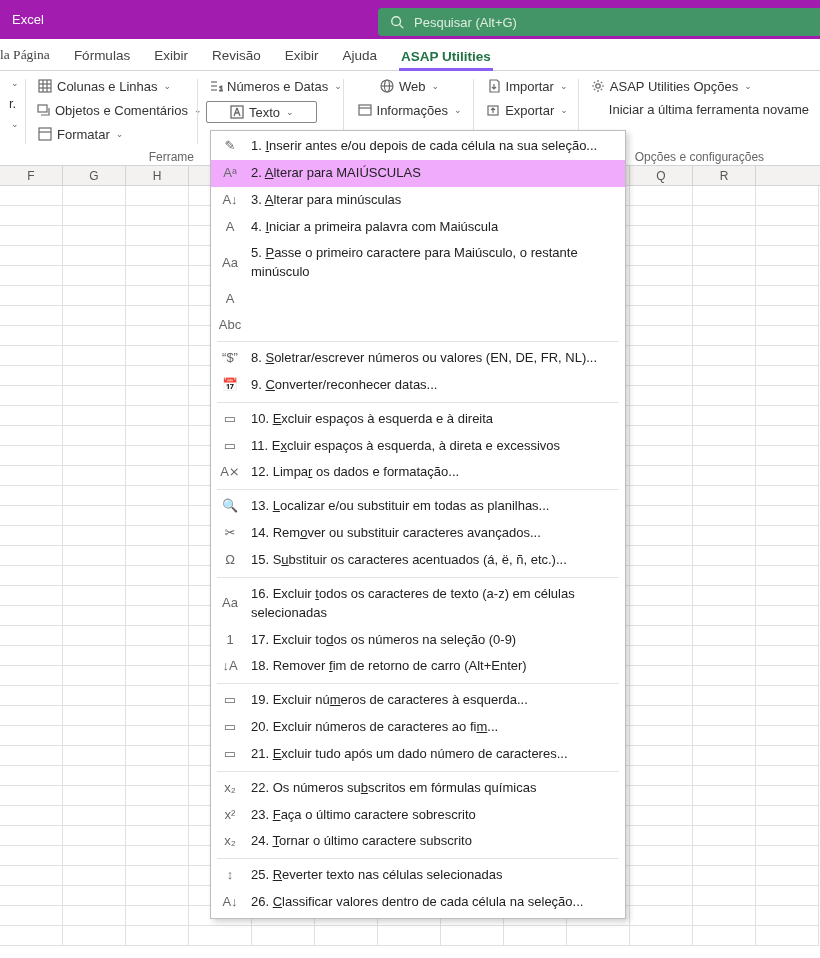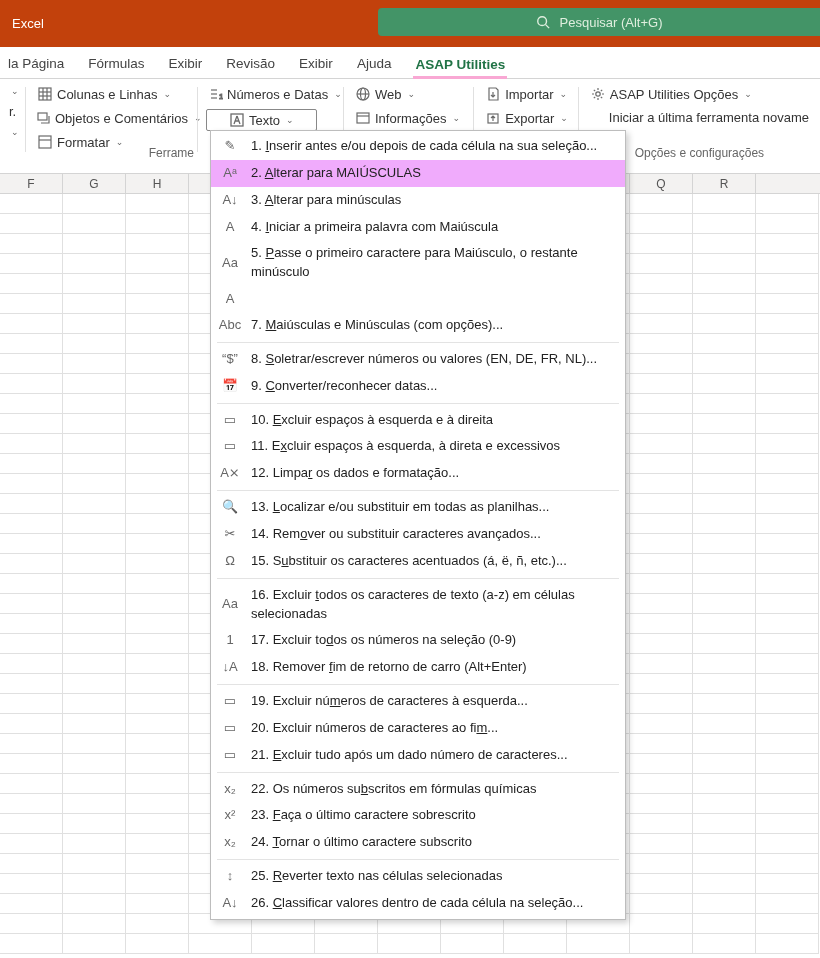--- a/index.html
+++ b/index.html
@@ -7,22 +7,22 @@
     margin: 0;
     font-family: "Segoe UI", Arial, sans-serif;
     font-size: 13px;
     color: #333;
     background: #fff;
     width: 820px;
     overflow: hidden;
   }
   
   .topbar {
-    background: #c2410c;
-    height: 47px;
+    background: #a21caf;
+    height: 39px;
     display: flex;
     align-items: center;
     color: #fff;
     position: relative;
   }
   .topbar .title {
     margin-left: 12px;
     font-size: 13px;
   }
   .search-wrap {
@@ -31,45 +31,44 @@
     right: 0;
     top: 8px;
     height: 28px;
     background: #439467;
     border-radius: 4px 0 0 4px;
     display: flex;
     align-items: center;
     padding: 0 12px;
     color: #d6ead6;
     gap: 10px;
-    justify-content: center;
   }
   .search-wrap svg { flex: 0 0 auto; }
   .search-wrap span { font-size: 13px; color: #dfeede; }
   
   .tabs {
     height: 32px;
     background: #fff;
     display: flex;
     align-items: flex-end;
     gap: 20px;
     padding-left: 0;
     border-bottom: 1px solid #d4d4d4;
   }
   .tabs .tab {
     padding: 6px 2px 7px;
     font-size: 13.5px;
     color: #444;
     cursor: default;
   }
-  .tabs .tab.cut { padding-left: 8px; }
+  .tabs .tab.cut { padding-left: 0; font-family: Liberation Serif, serif; }
   .tabs .tab.active {
     color: #217346;
     font-weight: 600;
-    border-bottom: 3px solid #f9a8d4;
+    border-bottom: 3px solid #8b5cf6;
     margin-bottom: -1px;
     padding-bottom: 4px;
   }
   
   .ribbon {
     background: #fff;
     border-bottom: 1px solid #d4d4d4;
     position: relative;
     height: 95px;
   }
@@ -89,21 +88,21 @@
     content: "";
     position: absolute;
     right: 0;
     top: 8px;
     bottom: 22px;
     width: 1px;
     background: #e0e0e0;
   }
   .groupname {
     position: absolute;
-    bottom: 14px;
+    bottom: 2px;
     left: 0; right: 0;
     text-align: center;
     color: #666;
     font-size: 12px;
   }
   .rbtn {
     display: flex;
     align-items: center;
     gap: 4px;
     padding: 1px 3px;
@@ -296,21 +295,21 @@
               <svg width="14" height="14" viewBox="0 0 14 14" fill="none" stroke="#6b6b6b" stroke-width="1.3">
                 <rect x="1" y="1" width="12" height="12"></rect>
                 <path d="M7 3 L4 11 M7 3 L10 11 M5 8 L9 8"></path>
               </svg>
             </span>
           <span>Texto</span>
             <span class="chev">⌄</span>
         </div>
       </div>
 
-      <div class="rgroup sep" style="width:140px;">
+      <div class="rgroup sep" style="width:140px;align-items:center;">
         <div class="rbtn">
           <span class="ico">
               <svg width="14" height="14" viewBox="0 0 14 14" fill="none" stroke="#6b6b6b" stroke-width="1.2">
                 <circle cx="7" cy="7" r="6"></circle>
                 <ellipse cx="7" cy="7" rx="2.5" ry="6"></ellipse>
                 <line x1="1" y1="7" x2="13" y2="7"></line>
               </svg>
             </span>
           <span>Web</span>
             <span class="chev">⌄</span>
@@ -320,21 +319,21 @@
               <svg width="14" height="14" viewBox="0 0 14 14" fill="none" stroke="#6b6b6b" stroke-width="1.2">
                 <rect x="1" y="2" width="12" height="10"></rect>
                 <line x1="1" y1="5" x2="13" y2="5"></line>
               </svg>
             </span>
           <span>Informações</span>
             <span class="chev">⌄</span>
         </div>
       </div>
 
-      <div class="rgroup sep" style="width:106px;">
+      <div class="rgroup sep" style="width:106px;align-items:center;">
         <div class="rbtn">
           <span class="ico">
               <svg width="14" height="14" viewBox="0 0 14 14" fill="none" stroke="#6b6b6b" stroke-width="1.2">
                 <path d="M3 1 L10 1 L12 3 L12 13 L3 13 Z"></path>
                 <path d="M7 5 L7 10 M5 8 L7 10 L9 8"></path>
               </svg>
             </span>
           <span>Importar</span>
             <span class="chev">⌄</span>
         </div>
@@ -976,21 +975,20 @@
       </div>
       <div class="mitem">
         <span class="mico">Aa</span>
         <span class="mtxt">5. <span class="ul">P</span>asse o primeiro caractere para Maiúsculo, o restante minúsculo</span>
       </div>
       <div class="mitem">
         <span class="mico">A</span>
       </div>
       <div class="mitem">
         <span class="mico">Abc</span>
-        <span class="mtxt">7. <span class="ul">M</span>aiúsculas e Minúsculas (com opções)...</span>
       </div>
       <div class="menu-sep"></div>
       <div class="mitem">
         <span class="mico">“$”</span>
         <span class="mtxt">8. <span class="ul">S</span>oletrar/escrever números ou valores (EN, DE, FR, NL)...</span>
       </div>
       <div class="mitem">
         <span class="mico">📅</span>
         <span class="mtxt">9. <span class="ul">C</span>onverter/reconhecer datas...</span>
       </div>

